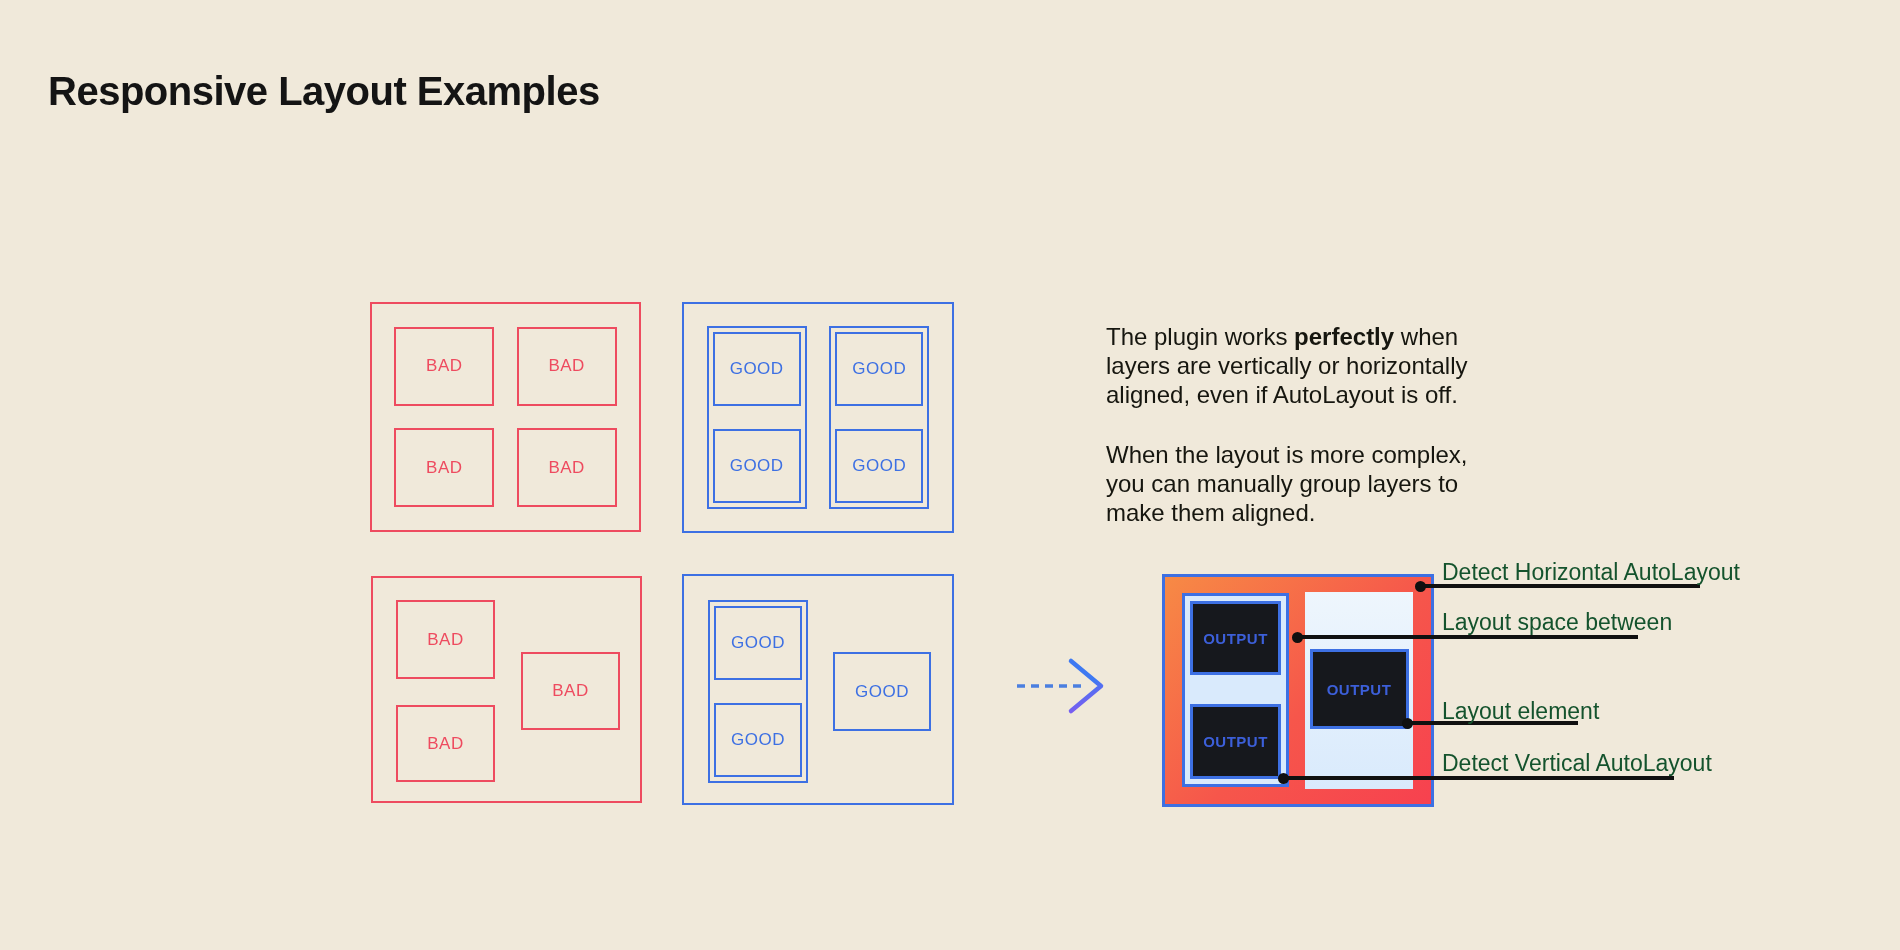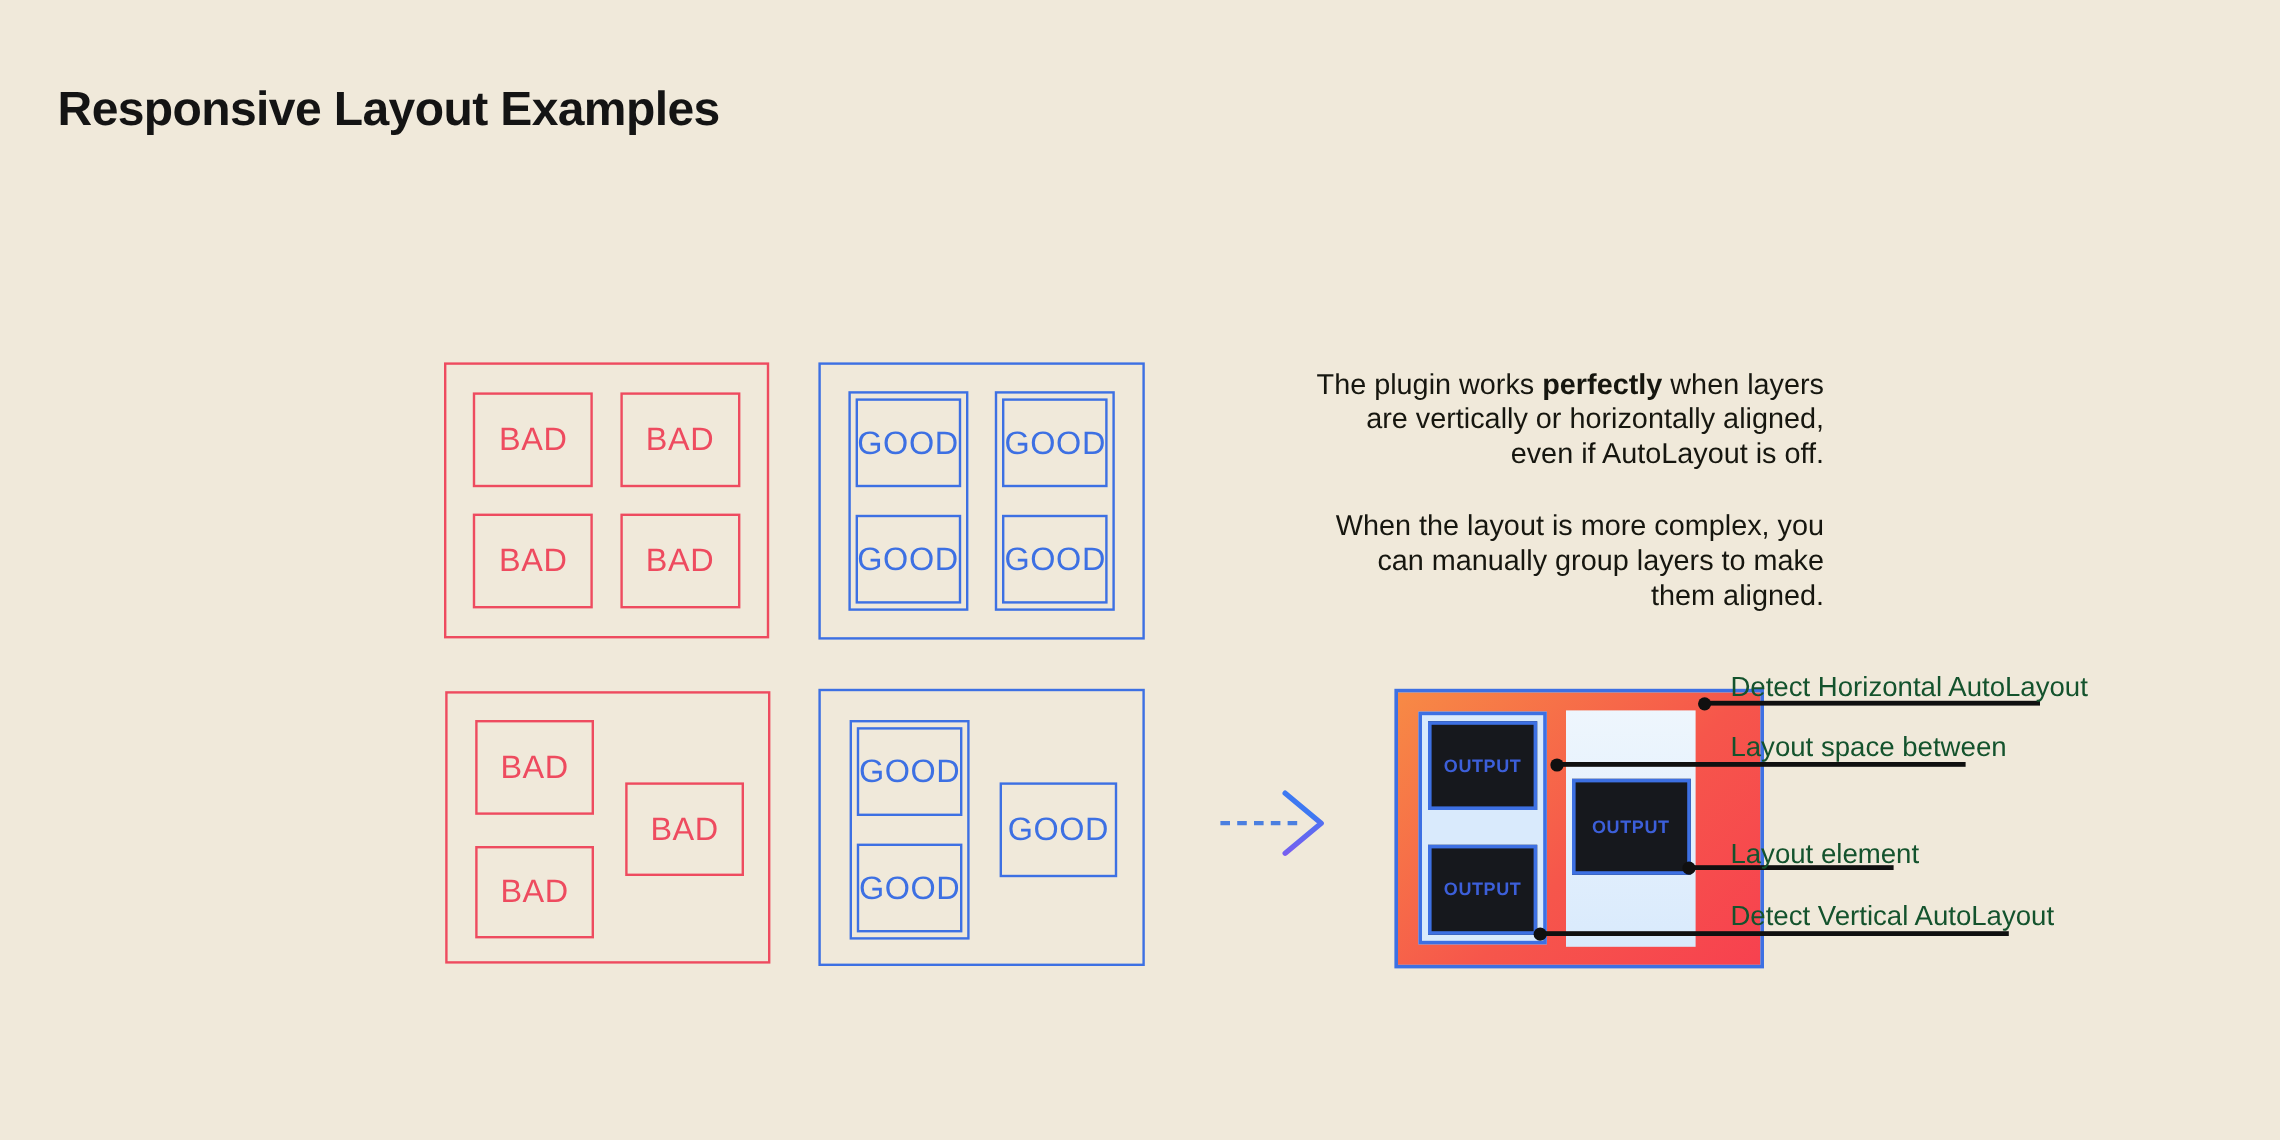--- a/index.html
+++ b/index.html
@@ -22,43 +22,43 @@
 
   .box-bad-aligned{left:370px;top:302px;width:271px;height:230px;
     display:grid;grid-template-columns:100px 100px;grid-template-rows:79px 79px;
     justify-content:space-evenly;align-content:space-evenly;}
   .box-good-aligned{left:682px;top:302px;width:272px;height:231px;
     display:flex;justify-content:space-evenly;align-items:center;}
   .box-bad-complex{left:371px;top:576px;width:271px;height:227px;}
   .box-good-complex{left:682px;top:574px;width:272px;height:231px;}
 
   .cell{box-sizing:border-box;display:flex;align-items:center;justify-content:center;
-    font-size:27px;letter-spacing:.5px;}
+    font-size:17px;letter-spacing:.5px;}
   .cell.bad{border:2px solid var(--red,#ee4b5f);color:var(--red,#ee4b5f);}
   .cell.good{border:2px solid var(--blue,#3d70e3);color:var(--blue,#3d70e3);}
 
   .group-wrap{box-sizing:border-box;border:2px solid var(--blue,#3d70e3);
     width:100px;height:183px;padding:4px;display:flex;flex-direction:column;
     justify-content:space-between;}
   .group-wrap .cell{width:100%;height:74px;}
 
   .abs{position:absolute;box-sizing:border-box;}
 
   
   .desc{position:absolute;left:1090px;top:306px;width:430px;
     font-size:24px;line-height:29px;color:#16160f;}
-  .desc p{margin:0;text-align:right;}
+  .desc p{margin:16px;}
   .desc p + p{margin-top:31px;}
   .desc b{font-weight:bold;}
 
   
   .arrow{position:absolute;left:1014px;top:652px;}
 
   
-  .output-fig{position:absolute;left:1162px;top:574px;width:308px;height:233px;
+  .output-fig{position:absolute;left:1162px;top:574px;width:272px;height:233px;
     box-sizing:border-box;border:3px solid var(--blue,#3d70e3);
     background:linear-gradient(135deg,var(--grad_start,#f78a45) 0%,#f6564b 55%,var(--grad_end,#f7414f) 100%);}
   .o-panel-left{position:absolute;left:17px;top:16px;width:107px;height:194px;
     box-sizing:border-box;border:3px solid var(--blue,#3d70e3);
     background:var(--panel_light,#d9eafc);padding:5px;
     display:flex;flex-direction:column;justify-content:space-between;}
   .o-panel-right{position:absolute;left:140px;top:15px;width:108px;height:197px;
     background:linear-gradient(180deg,#eef6fd 0%,var(--panel_light,#d9eafc) 100%);}
   .o-dark{box-sizing:border-box;background:var(--dark_box,#16181d);
     border:3px solid var(--blue,#3d70e3);

